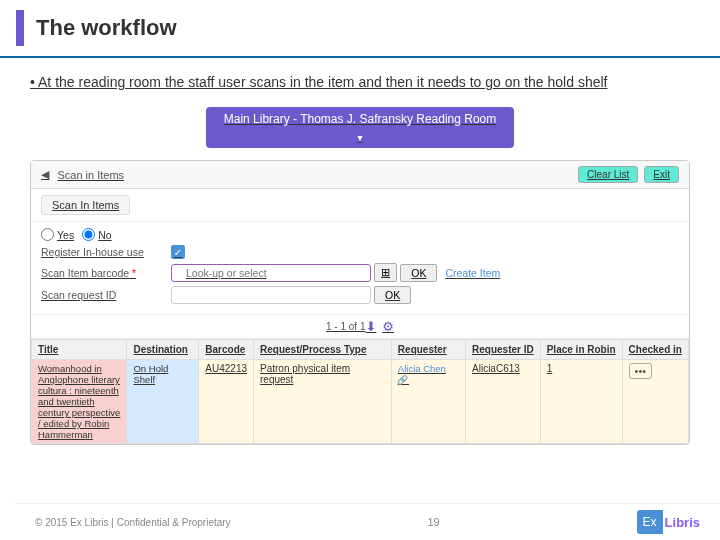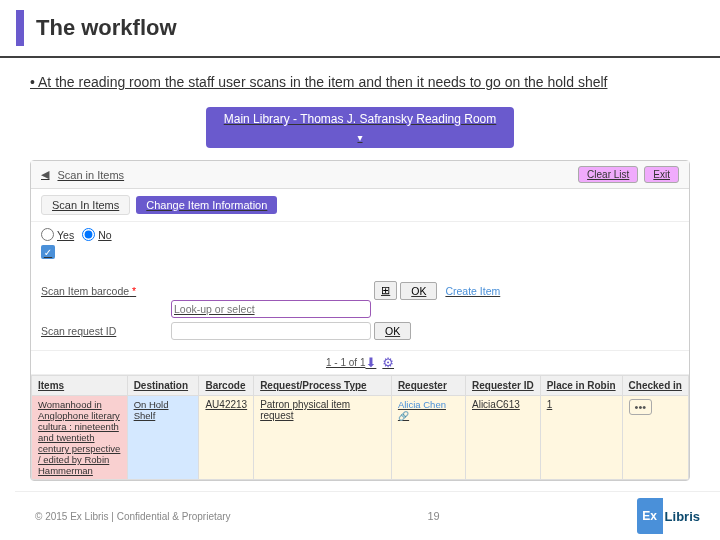--- a/index.html
+++ b/index.html
@@ -11,21 +11,21 @@
       overflow: hidden;
       font-size: 13px;
       color: #333;
     }
 
     
     .header {
       display: flex;
       align-items: center;
       padding: 10px 16px;
-      border-bottom: 2px solid #404040;
+      border-bottom: 2px solid #0369a1;
     }
     .header-accent {
       width: 8px;
       height: 36px;
       background: #6a5acd;
       margin-right: 12px;
       flex-shrink: 0;
     }
     .header-title {
       font-size: 22px;
@@ -95,21 +95,21 @@
       color: #555;
     }
     .panel-header-right {
       display: flex;
       gap: 6px;
     }
     .btn-small {
       padding: 2px 8px;
       font-size: 10px;
       border: 1px solid #aaa;
-      background: #f0abfc;
+      background: #5eead4;
       border-radius: 3px;
       cursor: pointer;
       color: #333;
     }
 
     .panel-tabs {
       display: flex;
       align-items: center;
       gap: 6px;
       padding: 6px 10px;
@@ -171,26 +171,25 @@
       background: #4a90d9;
       border-radius: 2px;
       display: inline-flex;
       align-items: center;
       justify-content: center;
       color: #fff;
       font-size: 10px;
     }
     .input-barcode {
       width: 200px;
-      padding: 2px 2px;
+      padding: 2px 14px;
       border: 1px solid #9b59b6;
       border-radius: 3px;
       font-size: 10.5px;
       color: #999;
-      margin-top: 37px;
     }
     .input-small {
       width: 200px;
       padding: 2px 6px;
       border: 1px solid #ccc;
       border-radius: 3px;
       font-size: 10.5px;
     }
     .btn-grid {
       padding: 2px 6px;
@@ -310,34 +309,34 @@
       font-size: 11px;
       color: #888;
     }
     .logo-ex {
       display: flex;
       align-items: center;
       gap: 2px;
     }
     .logo-ex .ex-dot {
       width: 26px;
-      height: 36px;
+      height: 24px;
       background: #4a90d9;
       border-radius: 3px 0 0 3px;
       display: flex;
       align-items: center;
       justify-content: center;
       color: #fff;
       font-size: 12px;
-      font-weight: bold;
+      font-weight: normal;
     }
     .logo-ex .libris {
       font-size: 13px;
       font-weight: bold;
-      color: #0c4a6e;
+      color: #8b5cf6;
     }
   </style>
 </head>
 <body>
 
 <div class="header">
   <div class="header-accent"></div>
   <span class="header-title">The workflow</span>
 </div>
 
@@ -359,39 +358,39 @@
         <span>Scan in Items</span>
       </div>
       <div class="panel-header-right">
         <button class="btn-small">Clear List</button>
         <button class="btn-small">Exit</button>
       </div>
     </div>
 
     <div class="panel-tabs">
       <span class="tab-active">Scan In Items</span>
-      <button class="tab-btn">Change Item Information</button>
     </div>
 
     <div class="form-area">
 
       <div class="form-row">
         <div class="radio-group">
           <label>
             <input type="radio" name="autoprint" style="">
             <span>Yes</span>
           </label>
           <label>
             <input type="radio" name="autoprint" checked="" style="">
             <span>No</span>
           </label>
         </div>
       </div>
 
       <div class="form-row">
+        <span class="form-label">Register In-house use</span>
         <div class="checkbox-blue">✓</div>
       </div>
 
       <div class="form-row">
         <span class="form-label required">Scan Item barcode</span>
         <input class="input-barcode" type="text" placeholder="Look-up or select" style="">
         <button class="btn-grid">⊞</button>
         <button class="btn-ok">OK</button>
         <a class="link-create">Create Item</a>
       </div>
@@ -408,21 +407,21 @@
       <div style="display:flex;gap:6px;">
         <span class="icon-small">⬇</span>
         <span class="icon-small">⚙</span>
       </div>
     </div>
 
     <div class="table-wrap">
       <table>
         <thead>
           <tr>
-            <th>Items</th>
+            <th>Title</th>
             <th>Destination</th>
             <th>Barcode</th>
             <th>Request/Process Type</th>
             <th>Requester</th>
             <th>Requester ID</th>
             <th>Place in Robin</th>
             <th>Checked in</th>
           </tr>
         </thead>
         <tbody>

